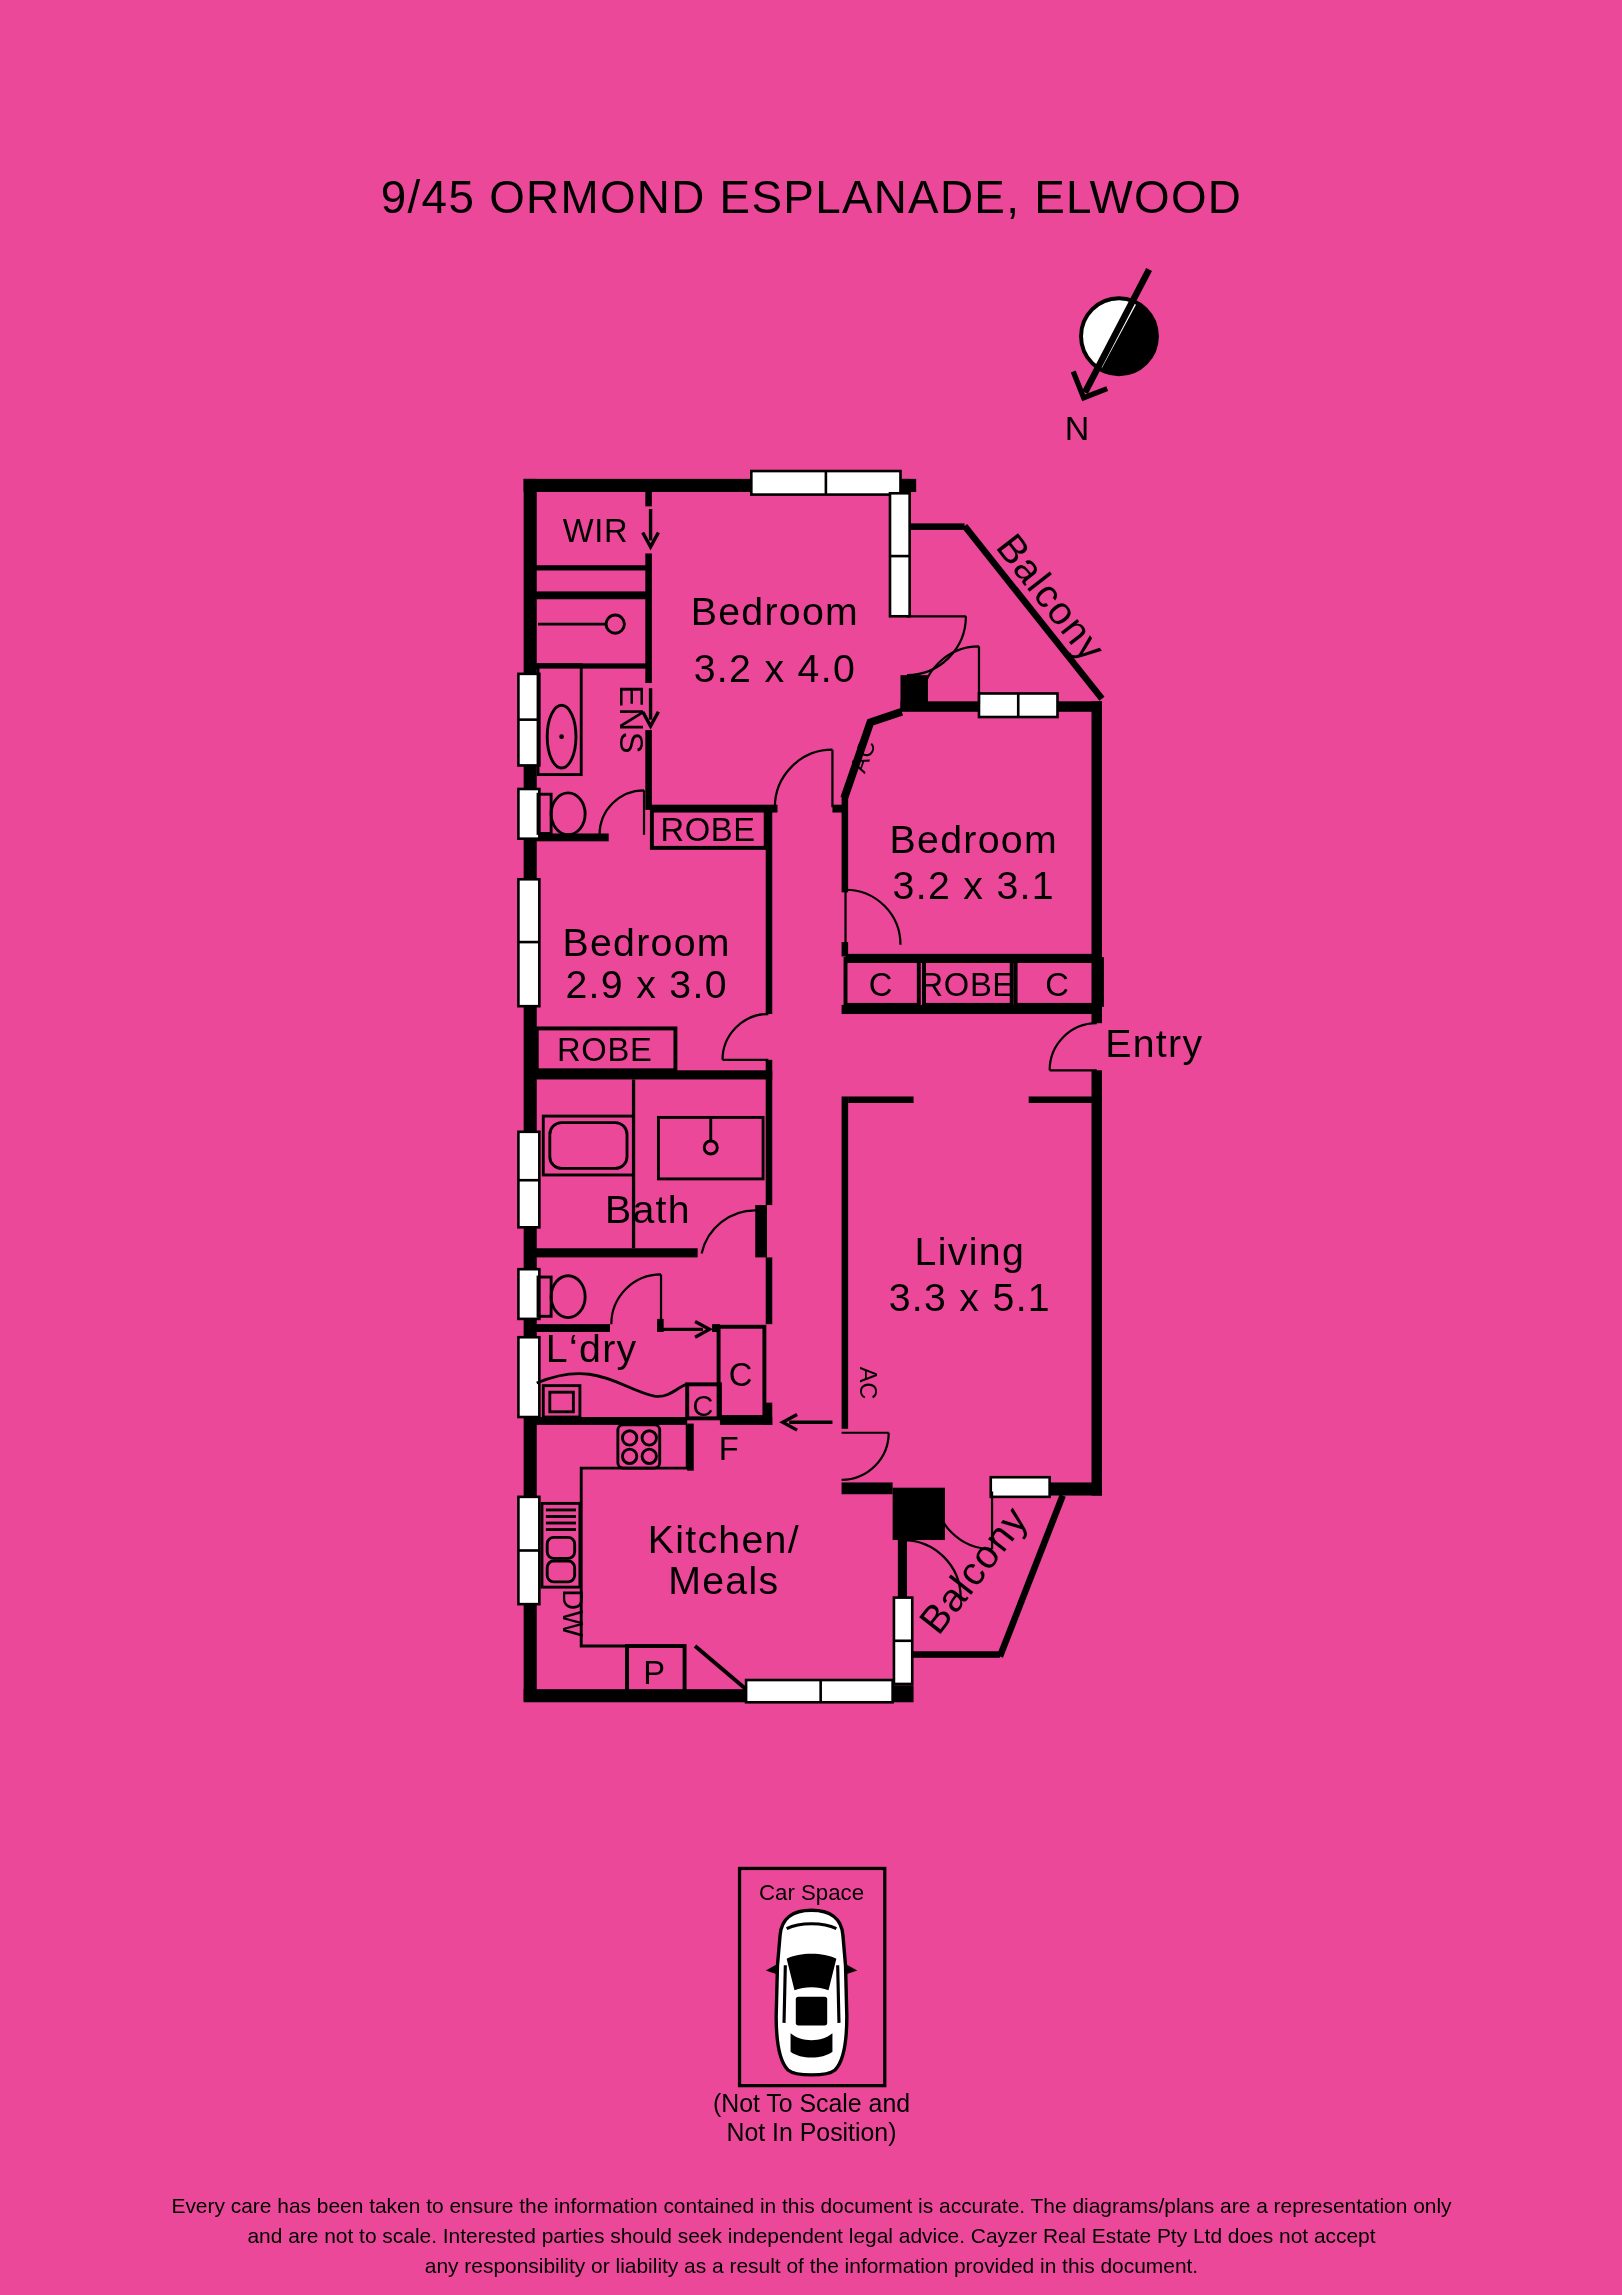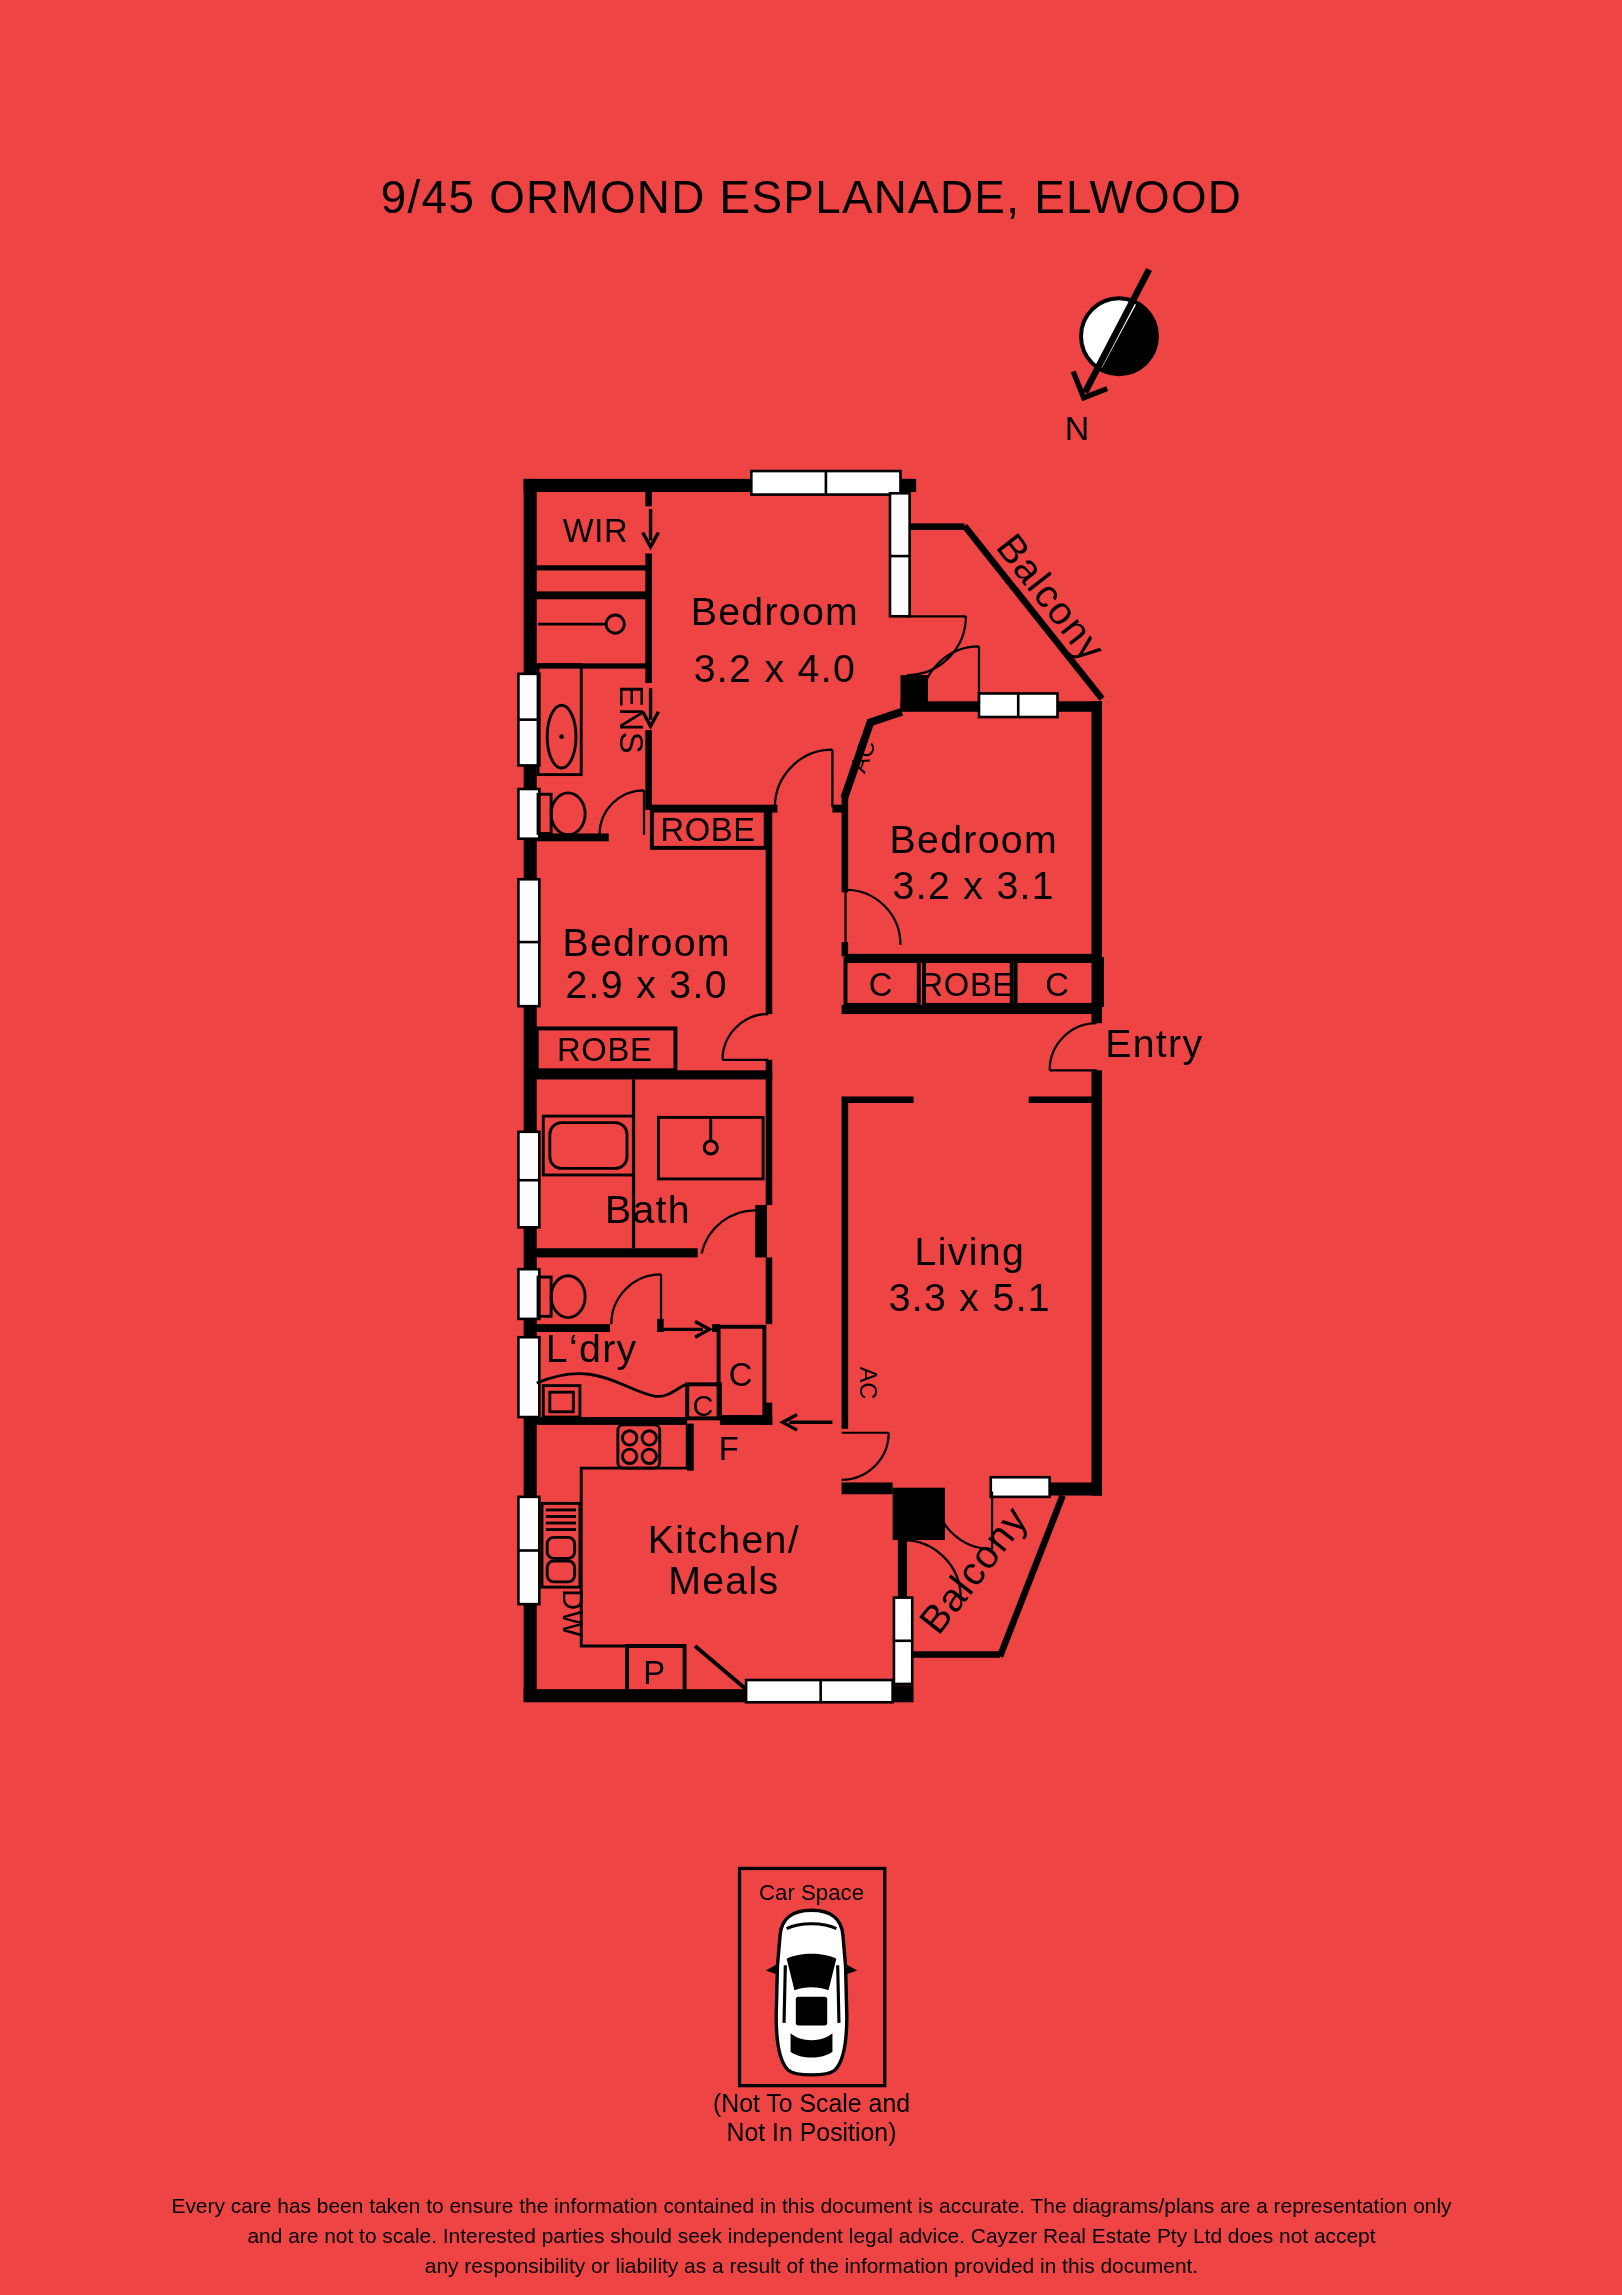--- a/index.html
+++ b/index.html
@@ -1,16 +1,16 @@
 <!DOCTYPE html>
 <html style="font-size:10.5px"><head>
 <meta charset="utf-8">
 <style>
   html,body{margin:0;padding:0;background:#fff;}
-  .page{width:1623px;height:2295px;background:#ef4444;position:relative;overflow:hidden;}
+  .page{width:1623px;height:2295px;background:#ec4899;position:relative;overflow:hidden;}
   svg{display:block;}
   text{font-family:"Liberation Sans", sans-serif;fill:#000;}
   .t-title{font-size:35px;letter-spacing:1px;}
   .t-room{font-size:30px;letter-spacing:1px;}
   .t-feat{font-size:25px;letter-spacing:0.5px;}
   .t-small{font-size:22px;}
   .t-ac{font-size:18px;}
   .t-car{font-size:17px;}
   .t-note{font-size:19px;}
   .t-disc{font-size:16px;}

